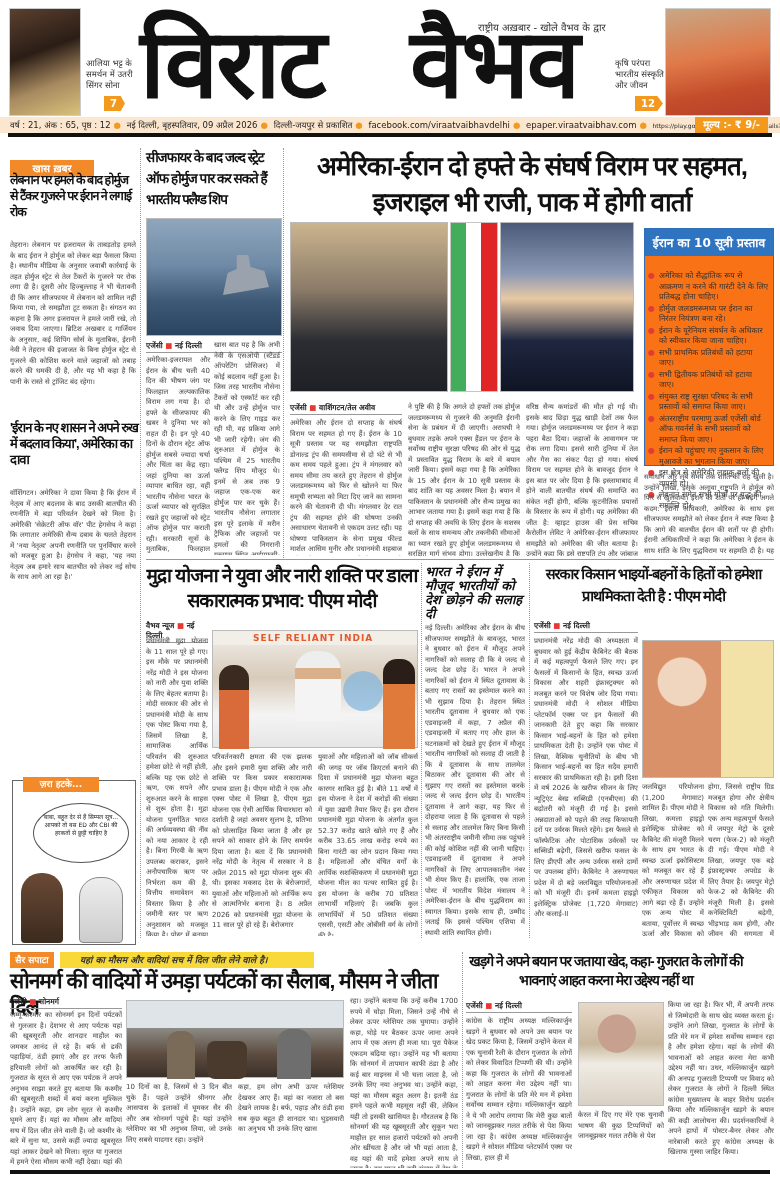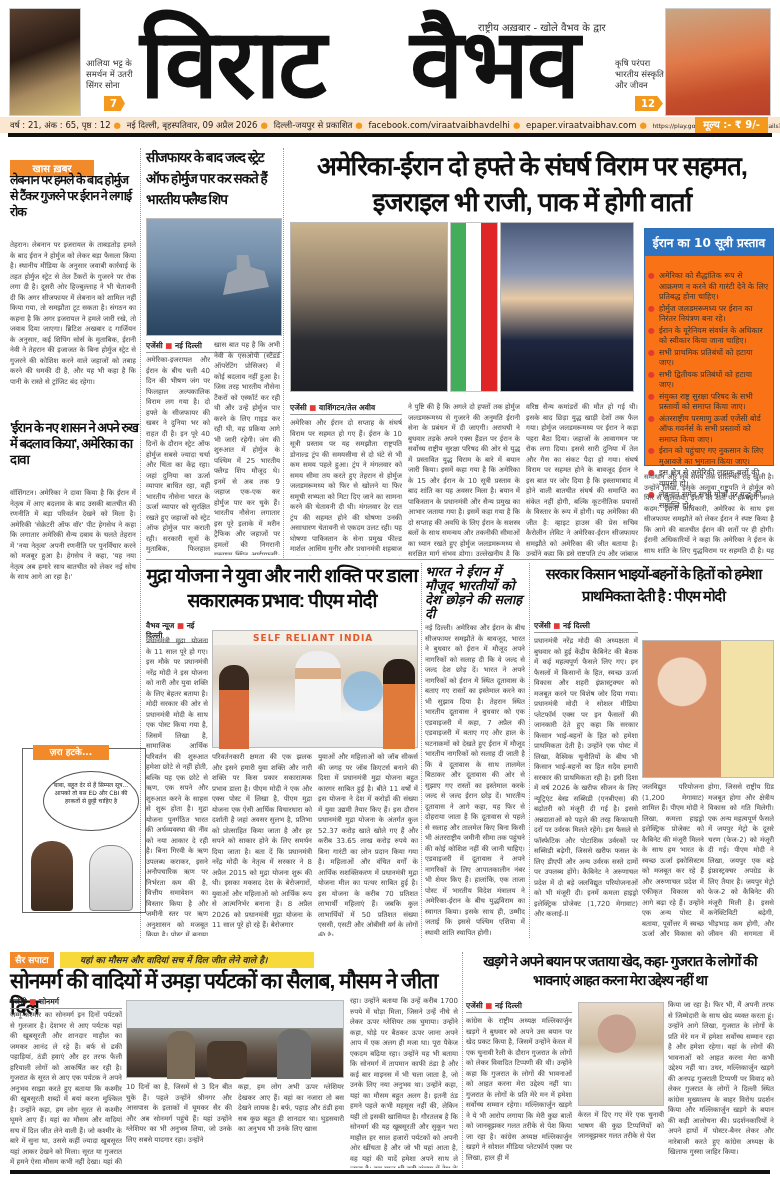--- a/index.html
+++ b/index.html
@@ -56,21 +56,21 @@
   <span class="price">मूल्य :- ₹ 9/-</span>
 </div>
 <div class="abs rule"></div>
 
 <div class="abs orange-tag" style="left:10px;top:148px;width:84px;height:17px;line-height:17px;margin-top:12px;">खास ख़बर</div>
 <div class="abs headline" style="left:10px;top:172px;width:128px;font-size:12.5px;line-height:16px;">लेबनान पर हमले के बाद होर्मुज से टैंकर गुजरने पर ईरान ने लगाई रोक</div>
 <div class="abs body-col" style="left:10px;top:240px;width:126px;height:178px;">तेहरान। लेबनान पर इजरायल के ताबड़तोड़ हमले के बाद ईरान ने होर्मुज को लेकर बड़ा फैसला किया है। स्थानीय मीडिया के अनुसार जवाबी कार्रवाई के तहत होर्मुज स्ट्रेट से तेल टैंकरों के गुजरने पर रोक लगा दी है। दूसरी ओर हिज्बुल्लाह ने भी चेतावनी दी कि अगर सीजफायर में लेबनान को शामिल नहीं किया गया, तो समझौता टूट सकता है। संगठन का कहना है कि अगर इजरायल ने हमले जारी रखे, तो जवाब दिया जाएगा। ब्रिटिश अखबार द गार्जियन के अनुसार, कई शिपिंग सोर्स के मुताबिक, ईरानी नेवी ने तेहरान की इजाजत के बिना होर्मुज स्ट्रेट से गुजरने की कोशिश करने वाले जहाजों को तबाह करने की धमकी दी है, और यह भी कहा है कि पानी के रास्ते से ट्रांजिट बंद रहेगा।</div>
 <div class="abs headline" style="left:10px;top:420px;width:128px;font-size:13px;line-height:16px;">'ईरान के नए शासन ने अपने रुख में बदलाव किया', अमेरिका का दावा</div>
 <div class="abs body-col" style="left:10px;top:488px;width:126px;height:268px;">वॉशिंगटन। अमेरिका ने दावा किया है कि ईरान में नेतृत्व में आए बदलाव के बाद उसकी बातचीत की रणनीति में बड़ा परिवर्तन देखने को मिला है। अमेरिकी 'सेक्रेटरी ऑफ वॉर' पीट हेगसेथ ने कहा कि लगातार अमेरिकी सैन्य दबाव के चलते तेहरान में 'नया नेतृत्व' अपनी रणनीति पर पुनर्विचार करने को मजबूर हुआ है। हेगसेथ ने कहा, 'यह नया नेतृत्व अब हमारे साथ बातचीत को लेकर नई सोच के साथ आगे आ रहा है।'</div>
 
-<div class="abs cartoon-box" style="left:12px;top:748px;width:124px;height:165px;margin-left:10px;">
+<div class="abs cartoon-box" style="left:12px;top:780px;width:124px;height:165px;">
   <div class="abs orange-tag" style="left:10px;top:-4px;width:76px;height:15px;line-height:15px;font-size:9px;">ज़रा हटके...</div>
   <div class="abs" style="left:20px;top:22px;width:96px;height:60px;border:1px solid #555;border-radius:50%;background:#fff;"></div>
   <div class="abs" style="left:28px;top:32px;width:80px;font-size:6px;line-height:8px;text-align:center;color:#222;">बाबा, बहुत देर से हैं सिम्पल सूत्र... आपको तो बस ED और CBI की हरकतों से छुट्टी चाहिए है</div>
   <div class="abs" style="left:8px;top:92px;width:42px;height:70px;background:linear-gradient(#6a4a35,#3b2a1e);border-radius:20px 20px 4px 4px;"></div>
   <div class="abs" style="left:66px;top:96px;width:44px;height:66px;background:linear-gradient(#eee,#ccc);border:1px solid #888;border-radius:20px 20px 4px 4px;"></div>
 </div>
 <div class="abs vsep" style="left:140px;top:148px;height:790px;"></div>
 
 <div class="abs headline" style="left:146px;top:147px;width:138px;font-size:13.5px;line-height:21px;text-align:left;">सीजफायर के बाद जल्द स्ट्रेट ऑफ होर्मुज पार कर सकते हैं भारतीय फ्लैग्ड शिप</div>
 <div class="abs photo" style="left:146px;top:218px;width:136px;height:118px;background:linear-gradient(180deg,#8fa6bd 0%,#6f8aa6 40%,#3e5a76 70%,#2a4460 100%);">
@@ -152,21 +152,21 @@
 <div class="abs photo" style="left:126px;top:1000px;width:218px;height:78px;background:linear-gradient(180deg,#dfe4e8 0 35%,#8c8c86 35%,#5d4c40 70%,#3a3028 100%);">
   <div class="abs" style="left:40px;top:30px;width:28px;height:48px;background:#7a6a58;border-radius:12px 12px 0 0;"></div>
   <div class="abs" style="left:150px;top:28px;width:34px;height:50px;background:#6e6e6e;border-radius:14px 14px 0 0;"></div>
   <div class="abs" style="left:80px;top:40px;width:40px;height:38px;background:#4a3a2e;border-radius:8px;"></div>
 </div>
 <div class="abs body-col" style="left:126px;top:1082px;width:106px;height:86px;">10 दिनों का है, जिसमें से 3 दिन बीत चुके हैं। पहले उन्होंने श्रीनगर और आसपास के इलाकों में घूमकर सैर की और अब सोनमर्ग पहुंचे हैं। यहां उन्होंने ग्लेशियर का भी अनुभव लिया, जो उनके लिए सबसे यादगार रहा। उन्होंने</div>
 <div class="abs body-col" style="left:238px;top:1082px;width:106px;height:86px;">कहा, हम लोग अभी ऊपर ग्लेशियर देखकर आए हैं। वहां का नजारा तो बस देखने लायक है। बर्फ, पहाड़ और ठंडी हवा सब कुछ बहुत ही शानदार था। घुड़सवारी का अनुभव भी उनके लिए खास</div>
 <div class="abs body-col" style="left:350px;top:996px;width:108px;height:172px;">रहा। उन्होंने बताया कि उन्हें करीब 1700 रुपये में घोड़ा मिला, जिसने उन्हें नीचे से लेकर ऊपर ग्लेशियर तक घुमाया। उन्होंने कहा, घोड़े पर बैठकर ऊपर जाना अपने आप में एक अलग ही मजा था। पूरा पैकेज एकदम बढ़िया रहा। उन्होंने यह भी बताया कि सोनमर्ग में तापमान काफी ठंडा है और कई बार माइनस में भी चला जाता है, जो उनके लिए नया अनुभव था। उन्होंने कहा, यहां का मौसम बहुत अलग है। इतनी ठंड हमने पहले कभी महसूस नहीं की, लेकिन यही तो इसकी खासियत है। गौरतलब है कि सोनमर्ग की यह खूबसूरती और सुकून भरा माहौल हर साल हजारों पर्यटकों को अपनी ओर खींचता है और जो भी यहां आता है, वह यहां की यादें हमेशा अपने साथ ले जाता है। इस साल भी बड़ी संख्या में देश के कोने-कोने से पर्यटक अपने परिवार और दोस्तों के साथ यहां पहुंच रहे हैं।</div>
 <div class="abs vsep" style="left:462px;top:952px;height:216px;"></div>
 
-<div class="abs headline" style="left:466px;top:952px;width:308px;font-size:14px;line-height:19px;text-align:center;">खड़गे ने अपने बयान पर जताया खेद, कहा- गुजरात के लोगों की भावनाएं आहत करना मेरा उद्देश्य नहीं था</div>
+<div class="abs headline" style="left:452px;top:952px;width:308px;font-size:14px;line-height:19px;text-align:center;">खड़गे ने अपने बयान पर जताया खेद, कहा- गुजरात के लोगों की भावनाएं आहत करना मेरा उद्देश्य नहीं था</div>
 <div class="abs byline" style="left:466px;top:1000px;width:106px;">
   <span>एजेंसी</span> <span class="dot">■</span> <span>नई दिल्ली</span>
 </div>
 <div class="abs body-col" style="left:466px;top:1016px;width:106px;height:152px;">कांग्रेस के राष्ट्रीय अध्यक्ष मल्लिकार्जुन खड़गे ने बुधवार को अपने उस बयान पर खेद प्रकट किया है, जिसमें उन्होंने केरल में एक चुनावी रैली के दौरान गुजरात के लोगों को लेकर विवादित टिप्पणी की थी। उन्होंने कहा कि गुजरात के लोगों की भावनाओं को आहत करना मेरा उद्देश्य नहीं था। गुजरात के लोगों के प्रति मेरे मन में हमेशा सर्वोच्च सम्मान रहेगा। मल्लिकार्जुन खड़गे ने ये भी आरोप लगाया कि मेरी कुछ बातों को जानबूझकर गलत तरीके से पेश किया जा रहा है। कांग्रेस अध्यक्ष मल्लिकार्जुन खड़गे ने सोशल मीडिया प्लेटफॉर्म एक्स पर लिखा, हाल ही में</div>
 <div class="abs photo" style="left:578px;top:1002px;width:86px;height:104px;background:radial-gradient(circle at 45% 30%,#c8a090 0 22%,transparent 23%),linear-gradient(180deg,#e8d8c8,#c9b89c 40%,#f0ece4 60%,#d8d0c4);"></div>
 <div class="abs body-col" style="left:578px;top:1110px;width:86px;height:58px;">केरल में दिए गए मेरे एक चुनावी भाषण की कुछ टिप्पणियों को जानबूझकर गलत तरीके से पेश</div>
 <div class="abs body-col" style="left:668px;top:1000px;width:106px;height:168px;">किया जा रहा है। फिर भी, मैं अपनी तरफ से जिम्मेदारी के साथ खेद व्यक्त करता हूं। उन्होंने आगे लिखा, गुजरात के लोगों के प्रति मेरे मन में हमेशा सर्वोच्च सम्मान रहा है और हमेशा रहेगा। वहां के लोगों की भावनाओं को आहत करना मेरा कभी उद्देश्य नहीं था। उधर, मल्लिकार्जुन खड़गे की अनपढ़ गुजराती टिप्पणी पर विवाद को लेकर गुजरात के लोगों ने दिल्ली स्थित कांग्रेस मुख्यालय के बाहर विरोध प्रदर्शन किया और मल्लिकार्जुन खड़गे के बयान की कड़ी आलोचना की। प्रदर्शनकारियों ने अपने हाथों में पोस्टर-बैनर लेकर और नारेबाजी करते हुए कांग्रेस अध्यक्ष के खिलाफ गुस्सा जाहिर किया।</div>
 
 <div class="abs bottom-rule"></div>
 

